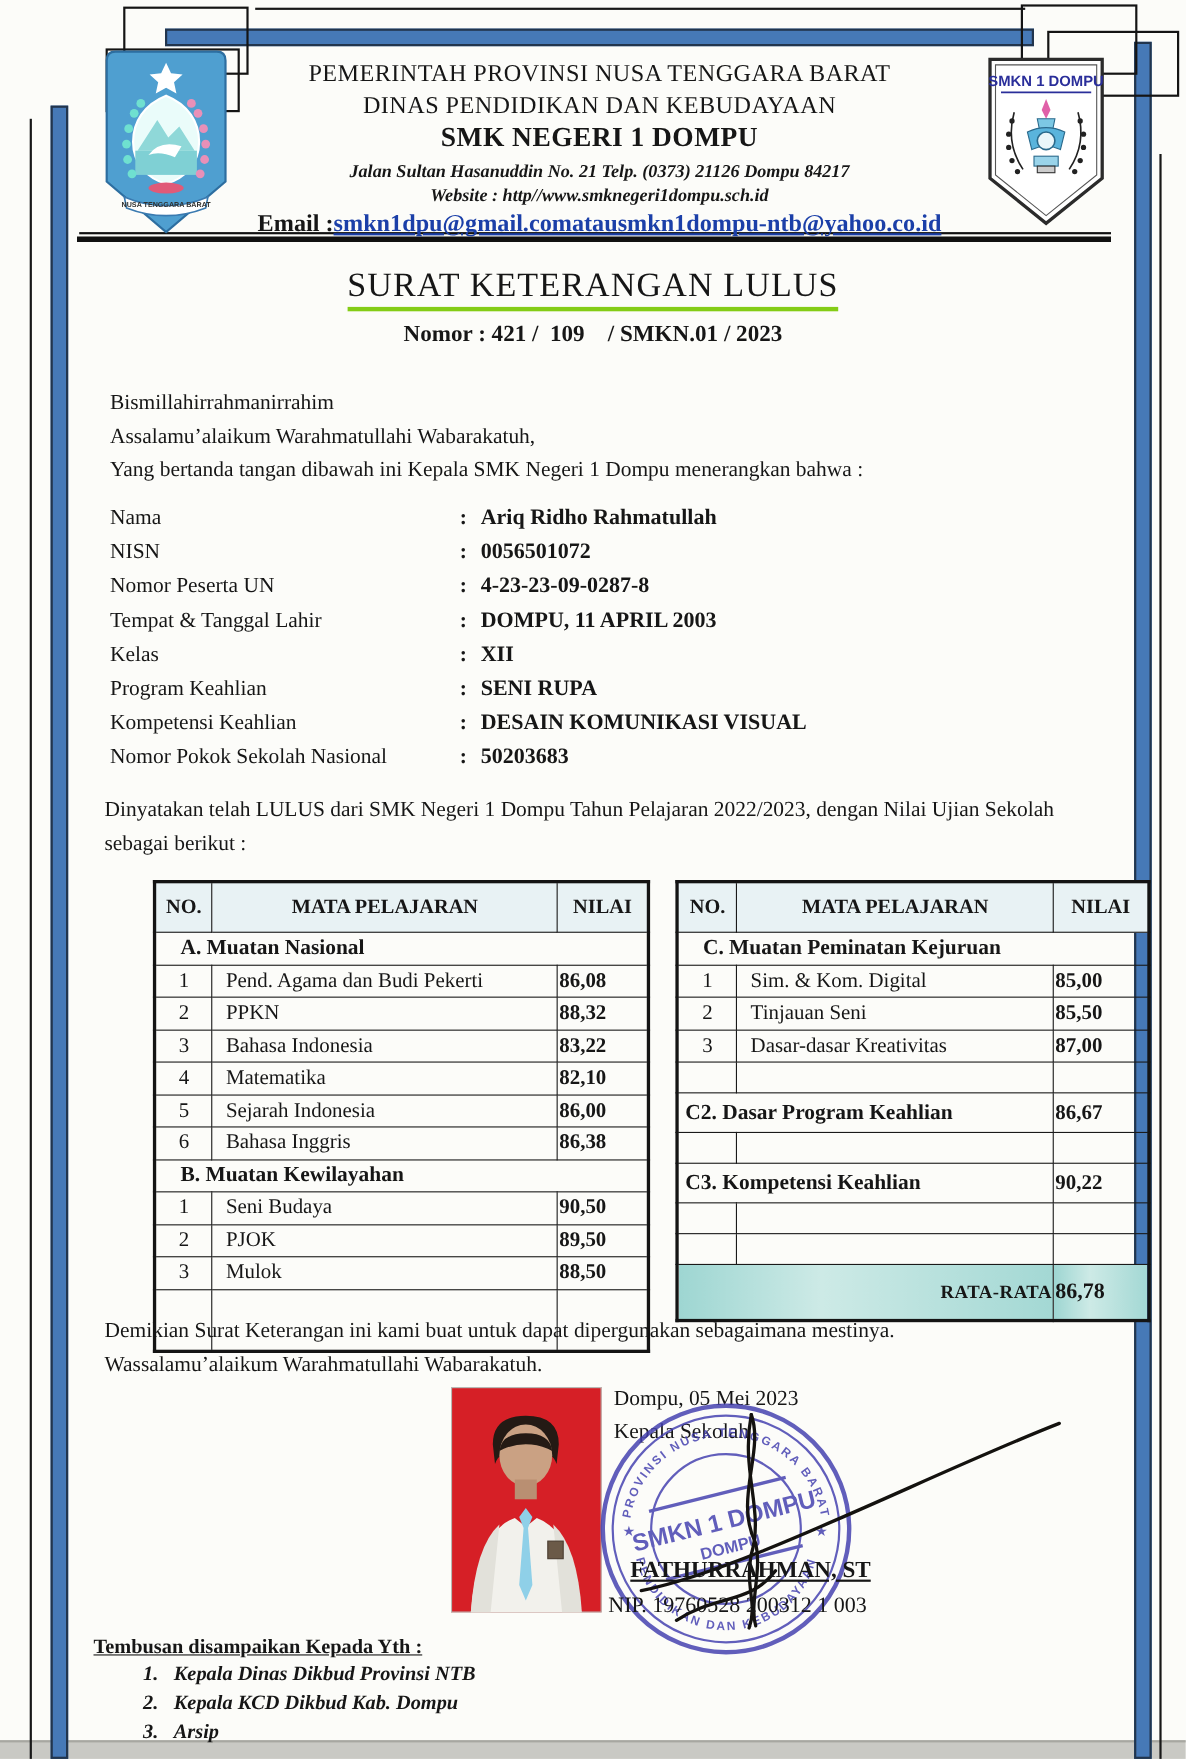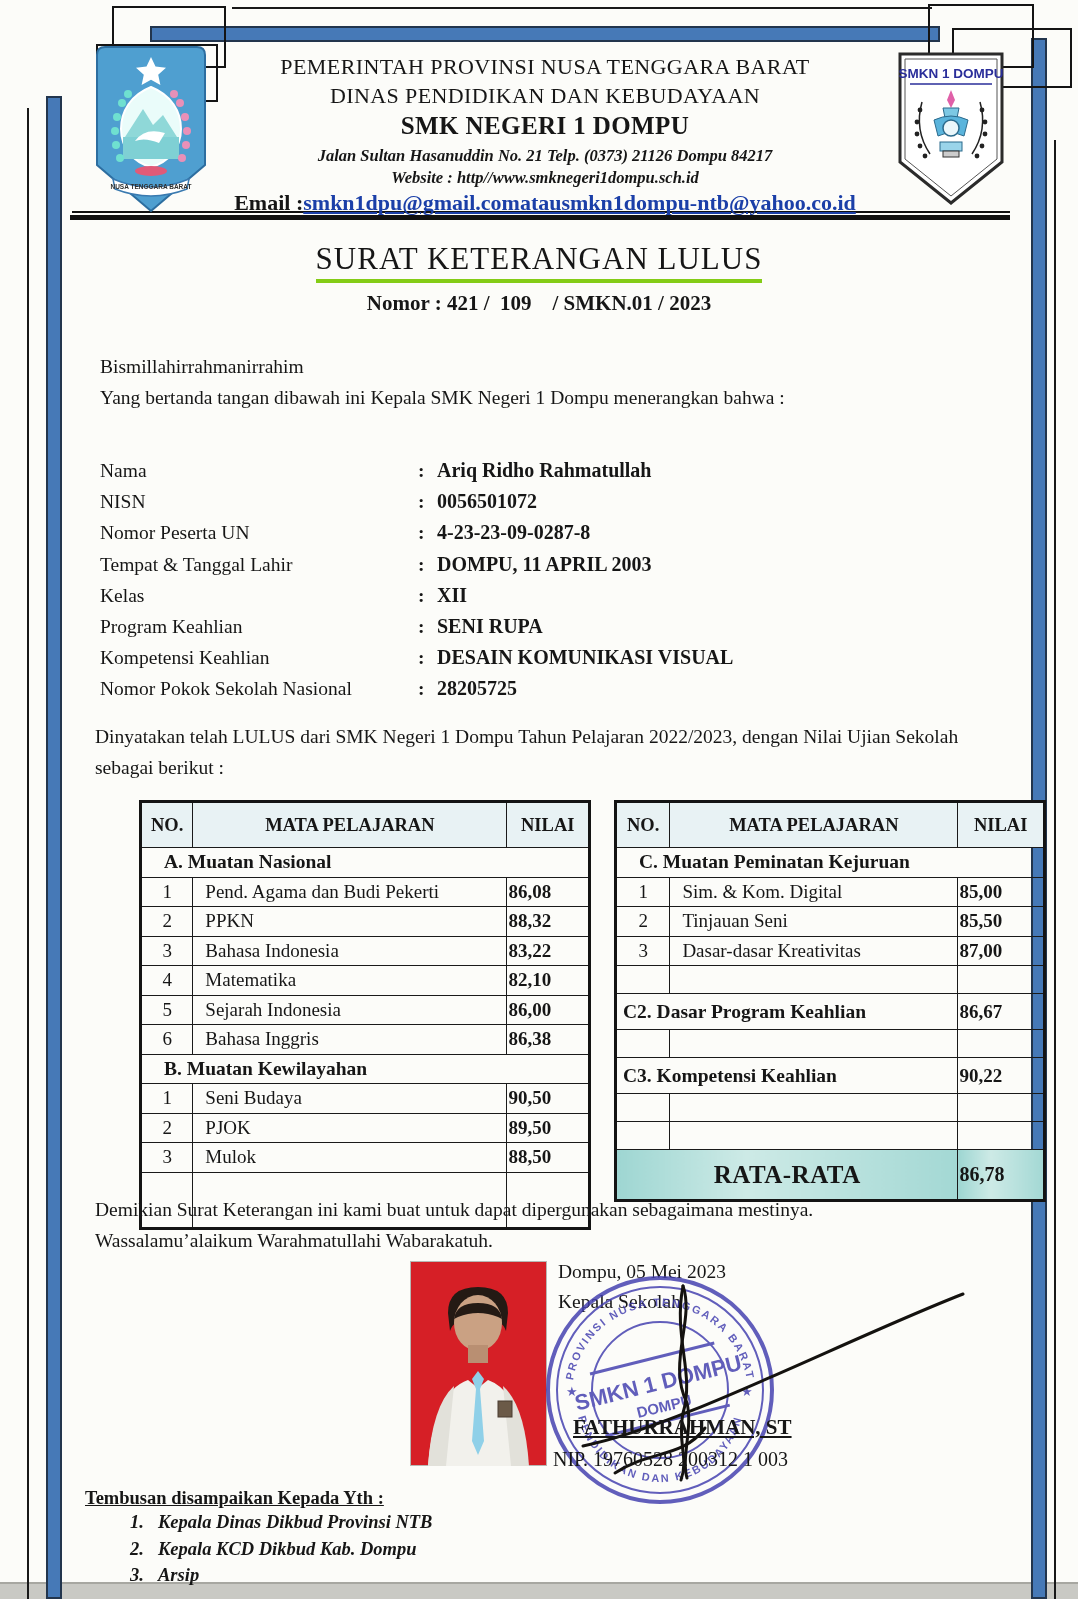--- a/index.html
+++ b/index.html
@@ -62,21 +62,21 @@
   .r-data .cell-no{text-align:center;}
   .r-data .cell-subject{padding-left:12px;}
   .cell-score{text-align:left;font-weight:bold;}
   .r-section td{height:26.5px;font-weight:bold;padding-left:22px;font-size:19.5px;}
   .r-empty td{height:25px;}
   .r-empty-tall td{height:52px;}
   .r-summary td{height:33px;}
   .r-summary .cell-label{font-weight:bold;padding-left:6px;font-size:19.5px;}
   .lbl-underline{}
   .r-total td{height:47px;background:linear-gradient(90deg,#9ed6d2 0%,#cdeae6 38%,#a3d8d4 100%);}
-  .r-total .cell-label{text-align:center;font-weight:bold;font-size:25px;letter-spacing:.5px;}
+  .r-total .cell-label{text-align:right;font-weight:bold;font-size:17px;letter-spacing:.5px;}
   .r-total .cell-score{font-size:20px;}
   
   #closing{position:absolute;left:95px;top:1194px;width:908px;font-size:19.5px;line-height:31px;z-index:5;}
   
   #photo{position:absolute;left:410px;top:1261px;z-index:5;}
   #sig-date{position:absolute;left:558px;top:1261px;font-size:19.5px;z-index:6;}
   #sig-role{position:absolute;left:558px;top:1291px;font-size:19.5px;z-index:6;}
   #sig-name{position:absolute;left:573px;top:1415px;font-size:21px;font-weight:bold;text-decoration:underline;z-index:8;}
   #sig-nip{position:absolute;left:553px;top:1448px;font-size:20px;z-index:8;}
   #stamp{position:absolute;left:538px;top:1268px;opacity:.82;z-index:7;}
@@ -170,20 +170,21 @@
 <div id="rule-thin"></div>
 <div id="rule-thick"></div>
 
 <div id="title-block">
   <div><span id="doc-title">SURAT KETERANGAN LULUS</span></div>
   <div id="doc-number">Nomor : 421 /  109    / SMKN.01 / 2023</div>
 </div>
 
 <div id="intro">
   <div>Bismillahirrahmanirrahim</div>
+  <div>Assalamu’alaikum Warahmatullahi Wabarakatuh,</div>
   <div>Yang bertanda tangan dibawah ini Kepala SMK Negeri 1 Dompu menerangkan bahwa :</div>
 </div>
 
 <div id="fields-list">
     <div class="field-row">
       <span class="field-label">Nama</span>
       <span class="field-colon">:</span>
       <span class="field-value">Ariq Ridho Rahmatullah</span>
     </div>
     <div class="field-row">
@@ -212,21 +213,21 @@
       <span class="field-value">SENI RUPA</span>
     </div>
     <div class="field-row">
       <span class="field-label">Kompetensi Keahlian</span>
       <span class="field-colon">:</span>
       <span class="field-value">DESAIN KOMUNIKASI VISUAL</span>
     </div>
     <div class="field-row">
       <span class="field-label">Nomor Pokok Sekolah Nasional</span>
       <span class="field-colon">:</span>
-      <span class="field-value">28205725</span>
+      <span class="field-value">50203683</span>
     </div>
   </div>
 
 <div id="statement">Dinyatakan telah LULUS dari SMK Negeri 1 Dompu Tahun Pelajaran 2022/2023, dengan Nilai Ujian Sekolah sebagai berikut :</div>
 
 <table id="left-table" class="score-table">
     <colgroup>
       <col style="width: 52px;">
       <col style="width: 312px;">
       <col style="width: 82px;">

